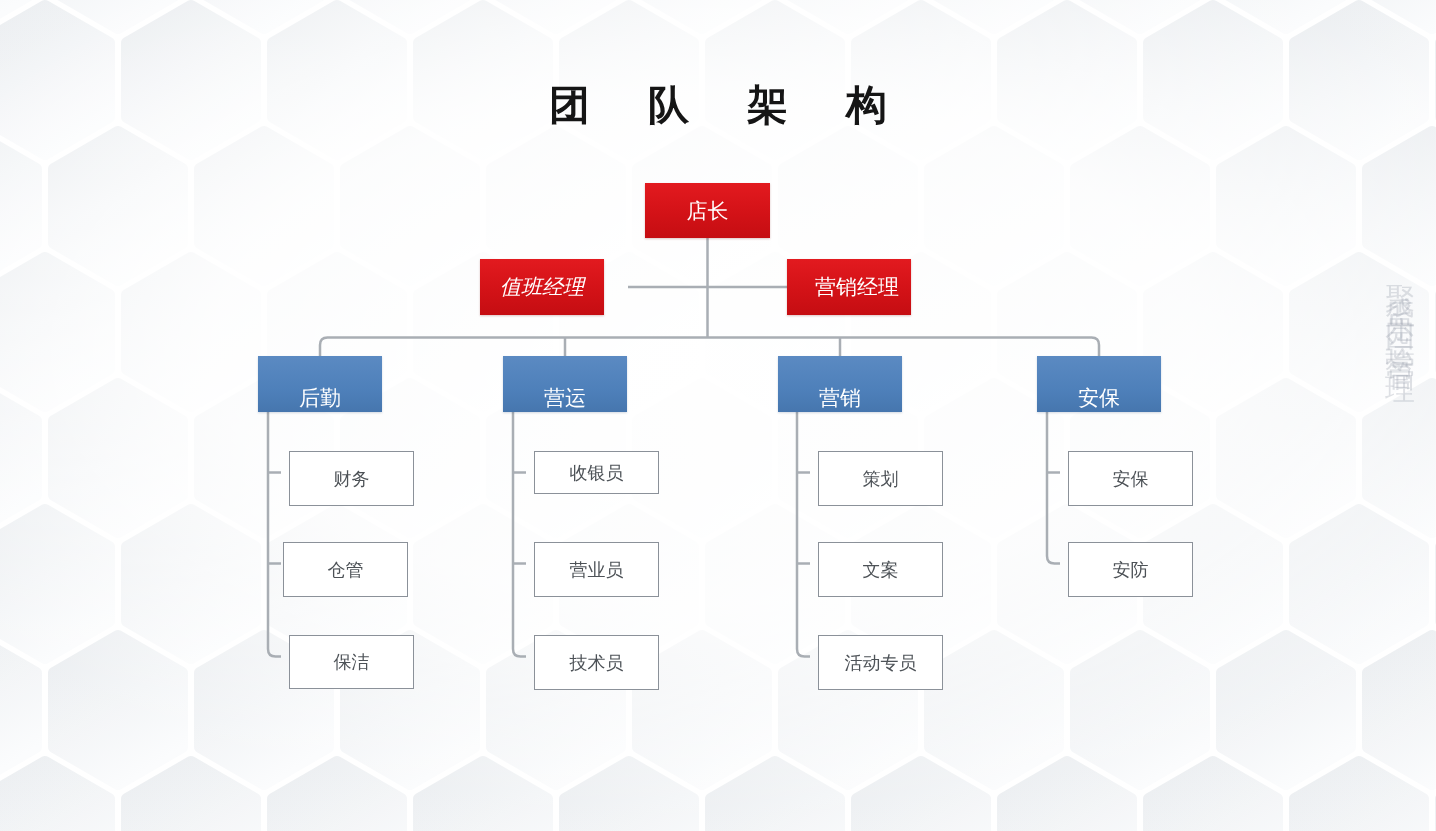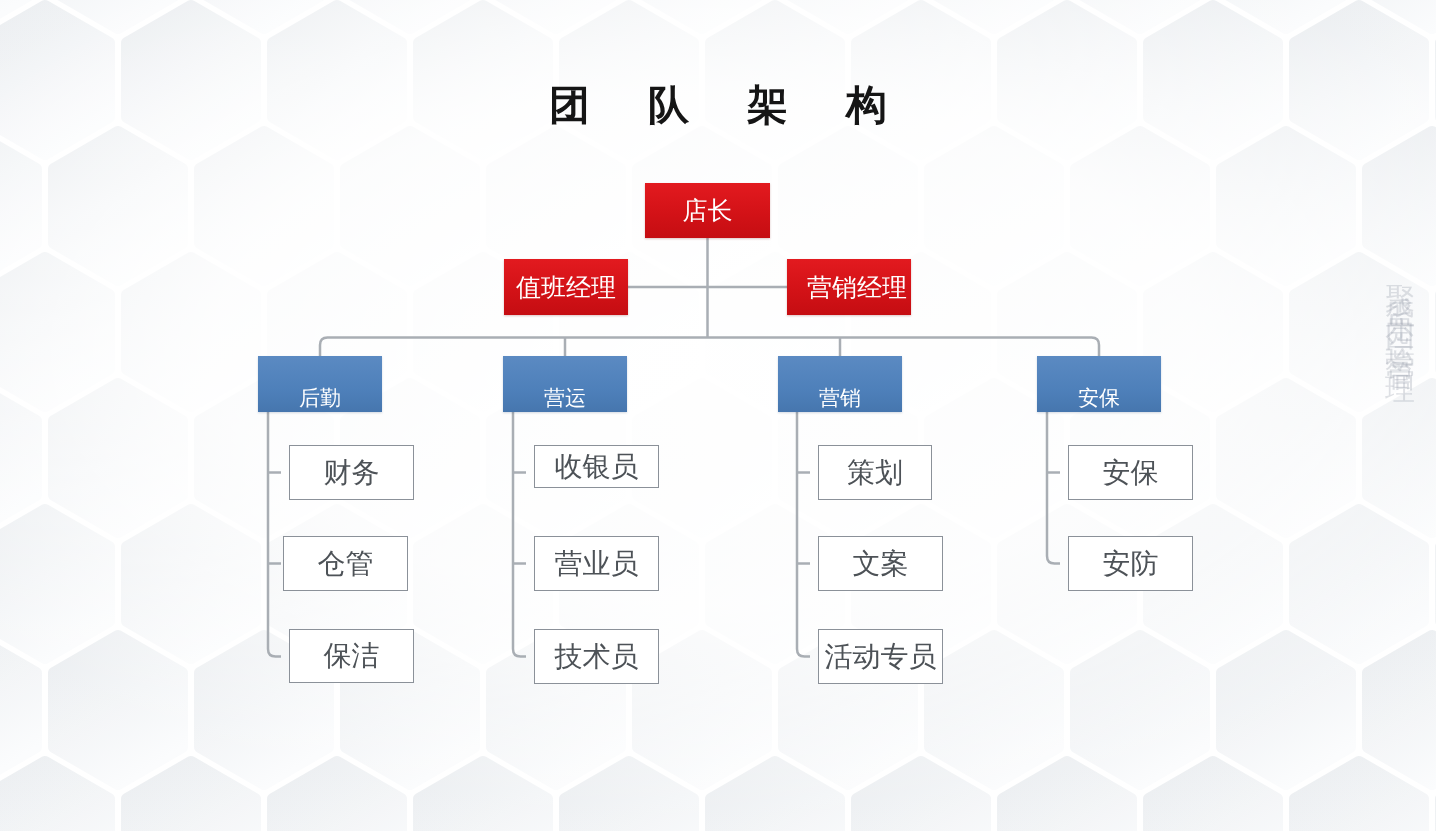--- a/index.html
+++ b/index.html
@@ -25,33 +25,33 @@
     font-weight:700;font-size:41px;color:#151515;
     letter-spacing:58px;text-indent:58px;
   }
   .connectors{position:absolute;inset:0;pointer-events:none;}
   .node{
     position:absolute;display:flex;align-items:center;justify-content:center;
     box-sizing:border-box;white-space:nowrap;
   }
   .node-red{
     background:linear-gradient(180deg,var(--red-light) 0%,var(--red) 55%,var(--red-dark) 100%);
-    color:#ffffff;font-size:25px;
+    color:#ffffff;font-size:21px;
     box-shadow:0 1px 2px rgba(120,20,20,0.25);
   }
   .node-blue{
     background:linear-gradient(180deg,var(--blue-light) 0%,var(--blue) 60%,var(--blue-dark) 100%);
     color:#ffffff;font-size:21px;
     box-shadow:0 1px 2px rgba(40,70,110,0.2);
     align-items:flex-end;
   }
   .node-child{
     background:rgba(255,255,255,0.93);
     border:1.5px solid var(--child-border);
-    color:var(--child-text);font-size:28px;
+    color:var(--child-text);font-size:18px;margin-top:6px;
   }
   .watermark{
     position:absolute;top:260px;right:16px;height:380px;
     writing-mode:vertical-rl;text-orientation:upright;
     font-family:"Liberation Serif","DejaVu Serif",serif;
     font-size:30px;letter-spacing:13px;
     color:rgba(148,157,168,0.30);
     pointer-events:none;user-select:none;
   }
 </style>
@@ -115,21 +115,21 @@
 
       <path d="M1047 412 L1047 556 Q1047 563.5 1054.5 563.5 L1060 563.5"></path>
       <path d="M1047 472.5 L1060 472.5"></path>
     </g>
   </svg>
 
   <div class="node node-red" style="left:645px;top:183px;width:125px;height:55px;">
     <span>店长</span>
   </div>
 
-  <div class="node node-red" style="left:504px;top:259px;width:124px;height:56px;">
+  <div class="node node-red" style="left:480px;top:259px;width:124px;height:56px;font-style:italic;">
     <span>值班经理</span>
   </div>
   <div class="node node-red" style="left:787px;top:259px;width:124px;height:56px;padding-left:16px;">
     <span>营销经理</span>
   </div>
 
   <div class="node node-blue" style="left:258px;top:356px;width:124px;height:56px;">
     <span>后勤</span>
   </div>
   <div class="node node-blue" style="left:503px;top:356px;width:124px;height:56px;">
@@ -155,21 +155,21 @@
   <div class="node node-child" style="left:534px;top:445px;width:125px;height:43px;">
     <span>收银员</span>
   </div>
   <div class="node node-child" style="left:534px;top:536px;width:125px;height:55px;">
     <span>营业员</span>
   </div>
   <div class="node node-child" style="left:534px;top:629px;width:125px;height:55px;">
     <span>技术员</span>
   </div>
 
-  <div class="node node-child" style="left:818px;top:445px;width:114px;height:55px;">
+  <div class="node node-child" style="left:818px;top:445px;width:125px;height:55px;">
     <span>策划</span>
   </div>
   <div class="node node-child" style="left:818px;top:536px;width:125px;height:55px;">
     <span>文案</span>
   </div>
   <div class="node node-child" style="left:818px;top:629px;width:125px;height:55px;">
     <span>活动专员</span>
   </div>
 
   <div class="node node-child" style="left:1068px;top:445px;width:125px;height:55px;">

